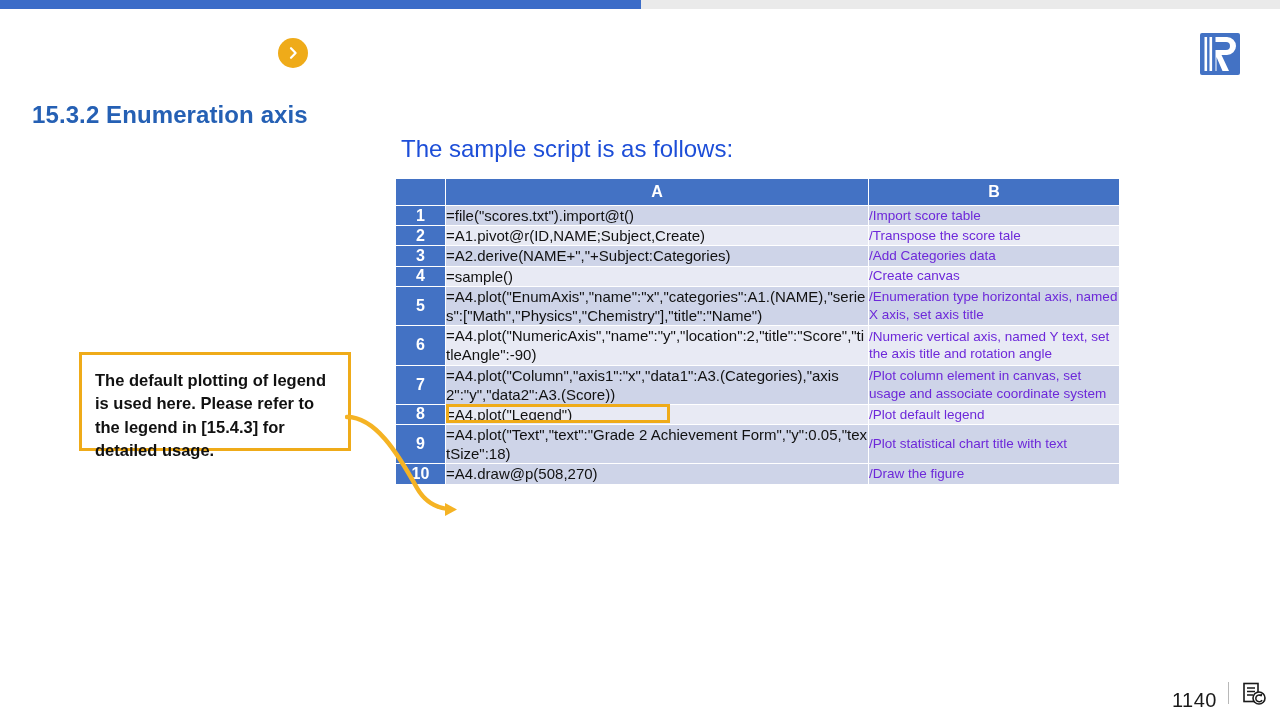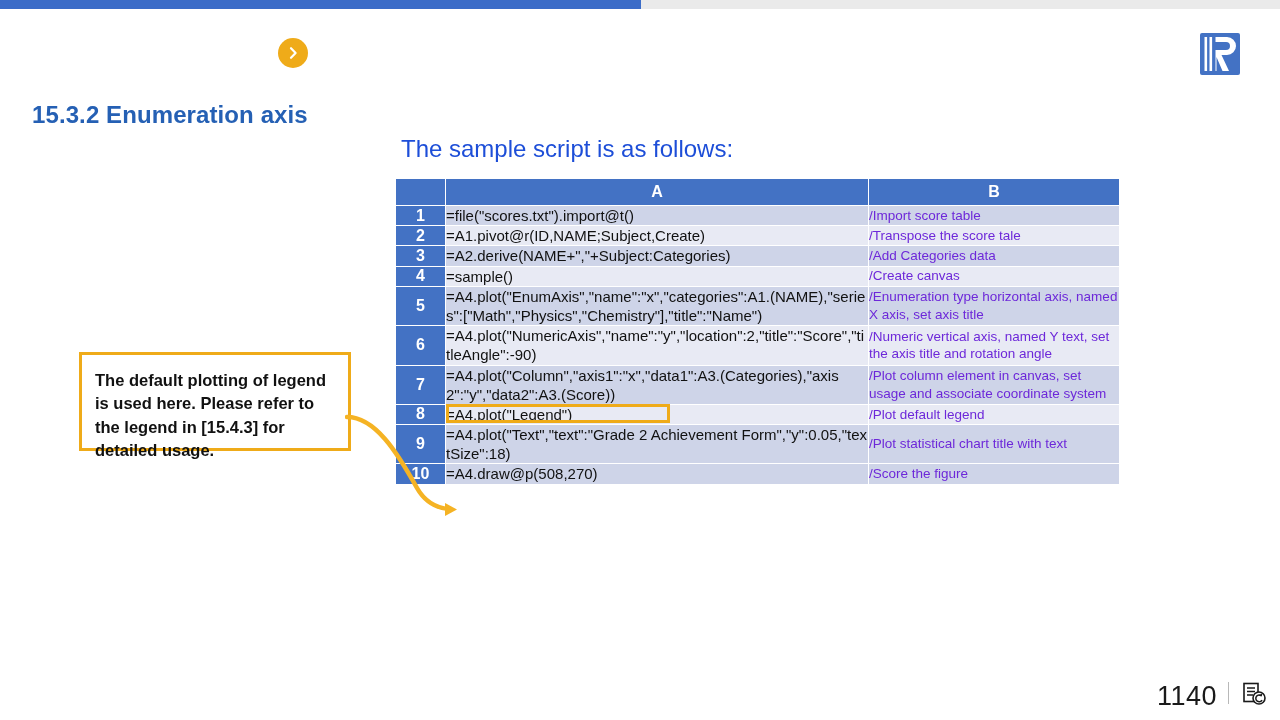--- a/index.html
+++ b/index.html
@@ -181,21 +181,21 @@
     width: 120px;
     height: 125px;
     pointer-events: none;
   }
 
   
   #page-number {
     position: absolute;
     right: 63px;
     bottom: 8px;
-    font-size: 27px;
+    font-size: 20px;
     color: #1a1a1a;
     letter-spacing: .5px;
     margin-left: 28px;
   }
   #footer-divider {
     position: absolute;
     right: 51px;
     bottom: 16px;
     width: 1px;
     height: 22px;
@@ -292,21 +292,21 @@
         <td class="cell-b">/Plot default legend</td>
       </tr>
       <tr class="shade-dark">
         <td class="rownum">9</td>
         <td class="cell-a">=A4.plot("Text","text":"Grade 2 Achievement Form","y":0.05,"textSize":18)</td>
         <td class="cell-b">/Plot statistical chart title with text</td>
       </tr>
       <tr class="shade-dark">
         <td class="rownum">10</td>
         <td class="cell-a">=A4.draw@p(508,270)</td>
-        <td class="cell-b">/Score the figure</td>
+        <td class="cell-b">/Draw the figure</td>
       </tr>
     </tbody>
 </table>
 
 <div id="callout">
   <div id="callout-text">The default plotting of legend is used here. Please refer to the legend in [15.4.3] for detailed usage.</div>
 </div>
 
 <div id="callout-arrow">
   <svg width="120" height="125" viewBox="0 0 120 125">

